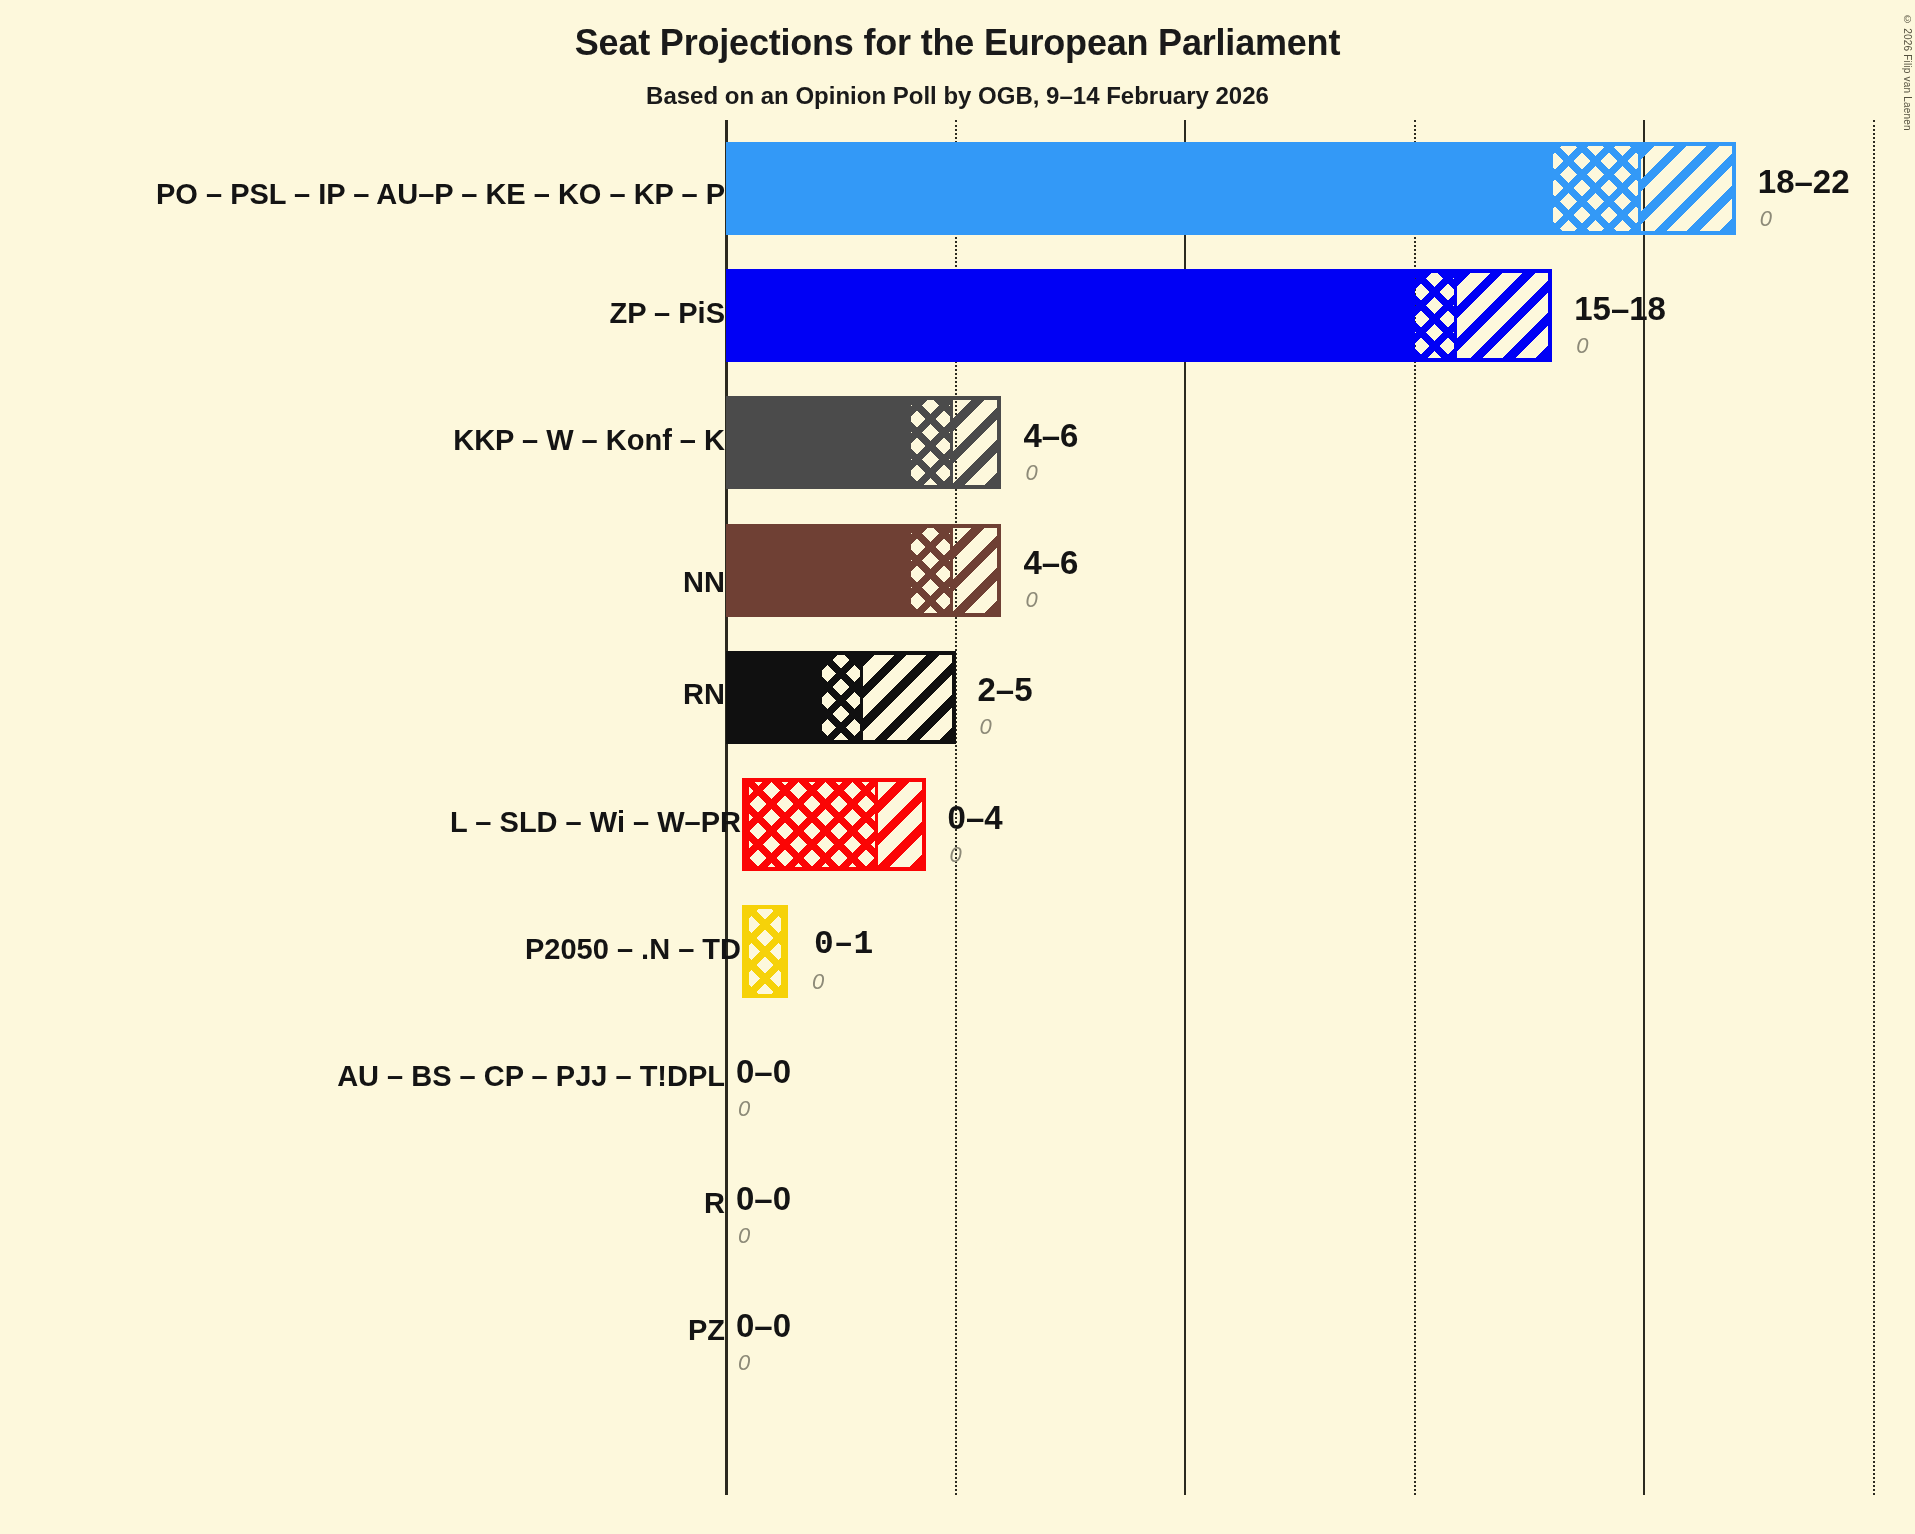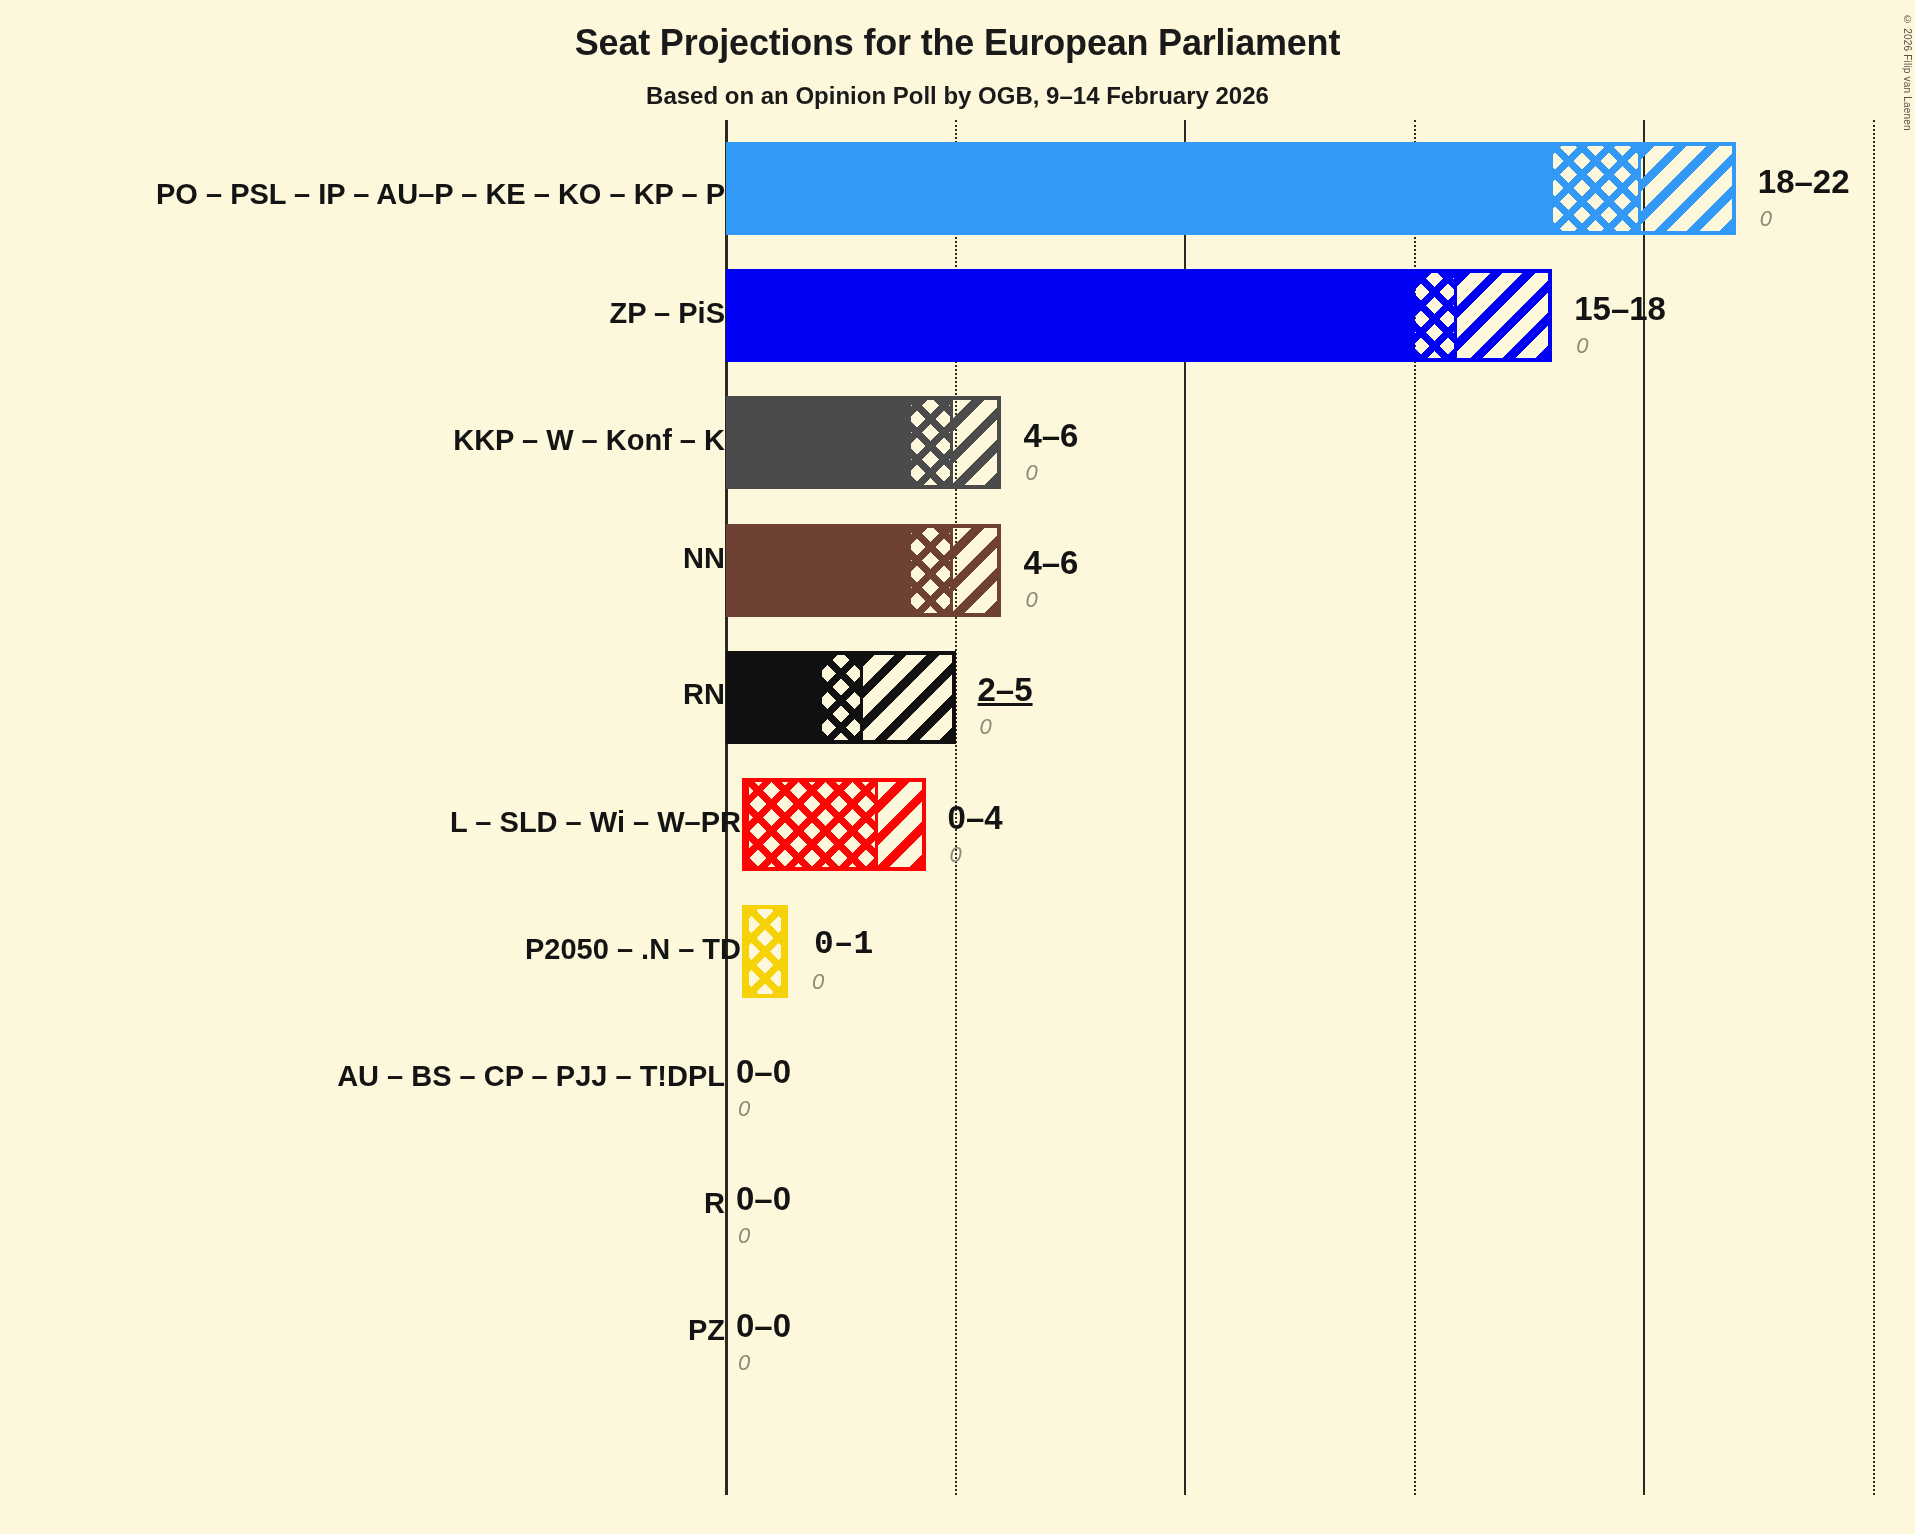--- a/index.html
+++ b/index.html
@@ -216,41 +216,41 @@
           <div class="bar" style="width: 275.4px; color: rgb(75, 75, 75); border: 4px solid rgb(75, 75, 75);">
             <div class="seg seg-solid" style="width: 183.6px; background: rgb(75, 75, 75);"></div>
             <div class="seg seg-cross" style="width: 45.9px; background-image: repeating-linear-gradient(45deg, rgb(75, 75, 75) 0px, rgb(75, 75, 75) 7px, transparent 7px, transparent 19px), repeating-linear-gradient(-45deg, rgb(75, 75, 75) 0px, rgb(75, 75, 75) 7px, transparent 7px, transparent 19px);"></div>
             <div class="seg seg-diag" style="width: 45.9px; background-image: repeating-linear-gradient(-45deg, rgb(75, 75, 75) 0px, rgb(75, 75, 75) 9px, transparent 9px, transparent 23px);"></div>
           </div>
         </div>
         <div class="value-label" style="left: 1023.4px; top: 22.5px;">4–6</div>
         <div class="last-result" style="left: 1025.4px; top: 65.5px;">0</div>
       </div>
       <div class="row" style="top: 523.6px; height: 93px;">
-        <div class="row-label" style="top: 18px;">NN</div>
+        <div class="row-label" style="top: 42px;">NN</div>
         <div class="bar-wrap" style="width: 275.4px; height: 93px;">
           <div class="bar" style="width: 275.4px; color: rgb(111, 64, 52); border: 4px solid rgb(111, 64, 52);">
             <div class="seg seg-solid" style="width: 183.6px; background: rgb(111, 64, 52);"></div>
             <div class="seg seg-cross" style="width: 45.9px; background-image: repeating-linear-gradient(45deg, rgb(111, 64, 52) 0px, rgb(111, 64, 52) 7px, transparent 7px, transparent 19px), repeating-linear-gradient(-45deg, rgb(111, 64, 52) 0px, rgb(111, 64, 52) 7px, transparent 7px, transparent 19px);"></div>
             <div class="seg seg-diag" style="width: 45.9px; background-image: repeating-linear-gradient(-45deg, rgb(111, 64, 52) 0px, rgb(111, 64, 52) 9px, transparent 9px, transparent 23px);"></div>
           </div>
         </div>
         <div class="value-label" style="left: 1023.4px; top: 22.5px;">4–6</div>
         <div class="last-result" style="left: 1025.4px; top: 65.5px;">0</div>
       </div>
       <div class="row" style="top: 650.8px; height: 93px;">
         <div class="row-label" style="top: 27.5px;">RN</div>
         <div class="bar-wrap" style="width: 229.5px; height: 93px;">
           <div class="bar" style="width: 229.5px; color: rgb(16, 16, 16); border: 4px solid rgb(16, 16, 16);">
             <div class="seg seg-solid" style="width: 91.8px; background: rgb(16, 16, 16);"></div>
             <div class="seg seg-cross" style="width: 45.9px; background-image: repeating-linear-gradient(45deg, rgb(16, 16, 16) 0px, rgb(16, 16, 16) 7px, transparent 7px, transparent 19px), repeating-linear-gradient(-45deg, rgb(16, 16, 16) 0px, rgb(16, 16, 16) 7px, transparent 7px, transparent 19px);"></div>
             <div class="seg seg-diag" style="width: 91.8px; background-image: repeating-linear-gradient(-45deg, rgb(16, 16, 16) 0px, rgb(16, 16, 16) 9px, transparent 9px, transparent 23px);"></div>
           </div>
         </div>
-        <div class="value-label" style="left: 977.5px; top: 22.5px; text-decoration: underline;">2–5</div>
+        <div class="value-label" style="left: 977.5px; top: 22.5px;">2–5</div>
         <div class="last-result" style="left: 979.5px; top: 65.5px;">0</div>
       </div>
       <div class="row" style="top: 778px; height: 93px; margin-left: 16px;">
         <div class="row-label" style="top: 27.5px;">L – SLD – Wi – W–PR</div>
         <div class="bar-wrap" style="width: 183.6px; height: 93px;">
           <div class="bar" style="width: 183.6px; color: rgb(251, 5, 5); border: 4px solid rgb(251, 5, 5);">
             <div class="seg seg-cross" style="width: 137.7px; background-image: repeating-linear-gradient(45deg, rgb(251, 5, 5) 0px, rgb(251, 5, 5) 7px, transparent 7px, transparent 19px), repeating-linear-gradient(-45deg, rgb(251, 5, 5) 0px, rgb(251, 5, 5) 7px, transparent 7px, transparent 19px);"></div>
             <div class="seg seg-diag" style="width: 45.9px; background-image: repeating-linear-gradient(-45deg, rgb(251, 5, 5) 0px, rgb(251, 5, 5) 9px, transparent 9px, transparent 23px);"></div>
           </div>
         </div>

